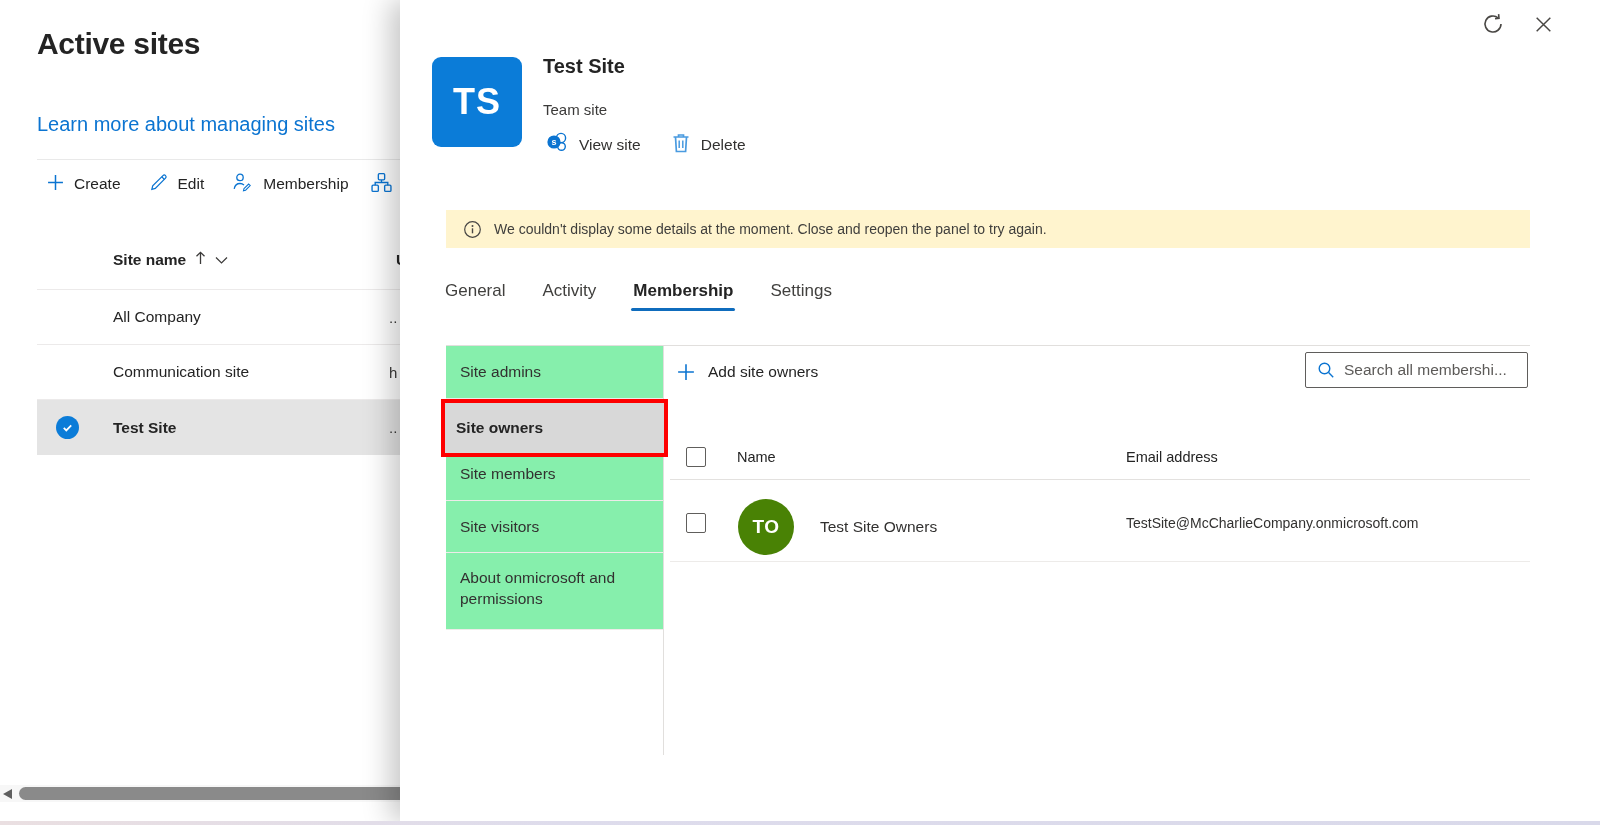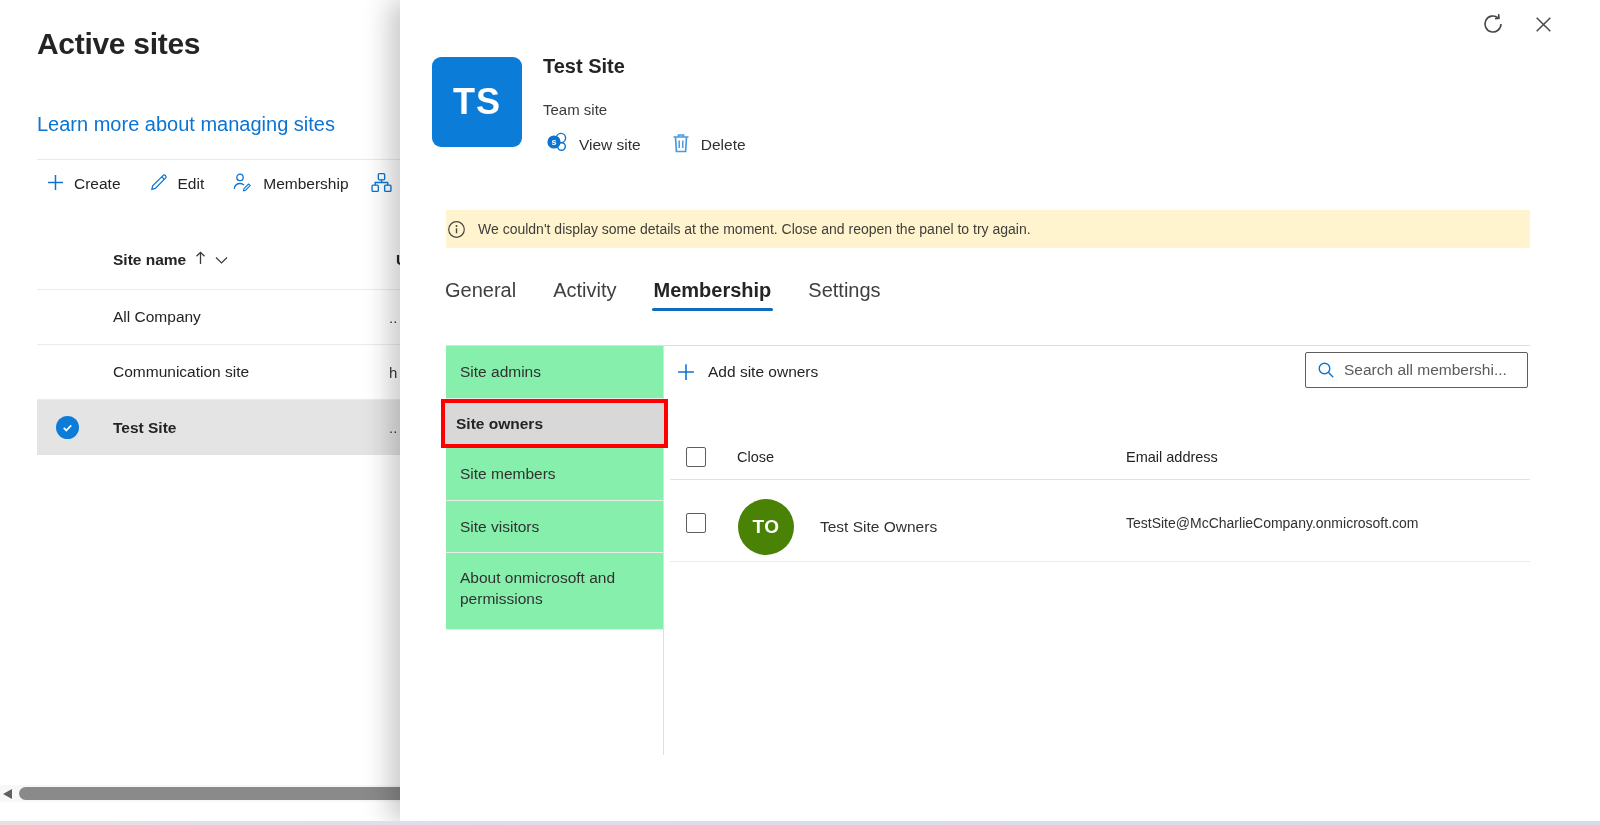--- a/index.html
+++ b/index.html
@@ -43,33 +43,33 @@
   .icon-btn { width:26px; height:26px; display:flex; align-items:center; justify-content:center; cursor:pointer; }
 
   .site-avatar { left:32px; top:57px; width:90px; height:90px; border-radius:9px; background:#0b7cd8;
                  color:#fff; font-size:36px; font-weight:600; display:flex; align-items:center; justify-content:center; letter-spacing:1px; }
   .site-title { left:143px; top:55px; font-size:20px; font-weight:700; color:#242424; }
   .site-sub   { left:143px; top:101px; font-size:15px; color:#3b3a39; }
   .hdr-actions { left:145px; top:131px; display:flex; align-items:center; gap:30px; }
   .hdr-action { display:flex; align-items:center; gap:10px; font-size:15.5px; color:#323130; cursor:pointer; }
 
   .warn-banner { left:46px; top:210px; width:1084px; height:38px; background:#fff4ce;
-                 display:flex; align-items:center; padding-left:1px; gap:12px; font-size:14px; color:#3f3e3c; }
+                 display:flex; align-items:center; padding-left:17px; gap:12px; font-size:14px; color:#3f3e3c; }
 
   .tabs { left:43px; top:269px; height:43px; display:flex; gap:33px; align-items:stretch; }
-  .tab { display:flex; align-items:center; padding:0 2px; font-size:20px; color:#41403e; cursor:pointer; position:relative; }
+  .tab { display:flex; align-items:center; padding:0 2px; font-size:17px; color:#41403e; cursor:pointer; position:relative; }
   .tab.active { font-weight:700; color:#242424; }
   .tab.active::after { content:""; position:absolute; left:0; right:0; bottom:1px; height:3px; background:#0f6cbd; border-radius:2px; }
 
   .content-topline { left:46px; top:345px; width:1084px; height:1px; background:#e1dfdd; }
   .nav-vline { left:263px; top:345px; width:1px; height:410px; background:#e1dfdd; }
 
   .nav-item { left:46px; width:217px; display:flex; align-items:center; padding:0 14px;
               font-size:15.5px; color:#323130; border-bottom:1px solid #edebe9; cursor:pointer; background:#86efac; }
-  .nav-owners { left:41px; top:399px; width:227px; height:49px; background:#d8d8d8;
+  .nav-owners { left:41px; top:399px; width:227px; height:58px; background:#d8d8d8;
                 border:4px solid #fe0000; display:flex; align-items:center; padding:0 11px;
                 font-size:15.5px; font-weight:600; color:#242424; cursor:pointer; z-index:2; }
   .nav-about { line-height:21px; padding-top:14px; padding-bottom:14px; align-items:flex-start; }
 
   .add-btn { left:277px; top:356px; height:32px; display:flex; align-items:center; gap:13px;
              font-size:15.5px; color:#242424; cursor:pointer; }
   .search-box { left:905px; top:352px; width:223px; height:36px; border:1px solid #5f5d5b; border-radius:2px;
                 display:flex; align-items:center; padding:0 8px 0 11px; gap:9px; background:#fff; }
   .search-box input { border:none; outline:none; width:100%; font-size:15.5px; font-family:"Liberation Sans",sans-serif; color:#444; background:transparent; }
   .search-box input::placeholder { color:#5c5a58; opacity:1; }
@@ -266,21 +266,21 @@
       <span style="display:flex;">
         <svg width="18" height="18" viewBox="0 0 18 18">
             <circle cx="7.5" cy="7.5" r="5.3" fill="none" stroke="#0b74d1" stroke-width="1.4"></circle>
             <path d="M11.6 11.6l4.6 4.6" stroke="#0b74d1" stroke-width="1.4"></path>
           </svg>
       </span>
       <input type="text" placeholder="Search all membershi..." style="">
     </div>
 
     <div class="abs cbx" style="left:286px; top:447px;"></div>
-    <div class="abs mtbl-header-name">Close</div>
+    <div class="abs mtbl-header-name">Name</div>
     <div class="abs mtbl-header-email">Email address</div>
     <div class="abs mtbl-line" style="top:479px;"></div>
 
     <div class="abs cbx" style="left:286px; top:513px;"></div>
     <div class="abs member-avatar">TO</div>
     <div class="abs member-name">Test Site Owners</div>
     <div class="abs member-email">TestSite@McCharlieCompany.onmicrosoft.com</div>
     <div class="abs mtbl-line" style="top:561px; background:#edebe9;"></div>
 
   </div>

